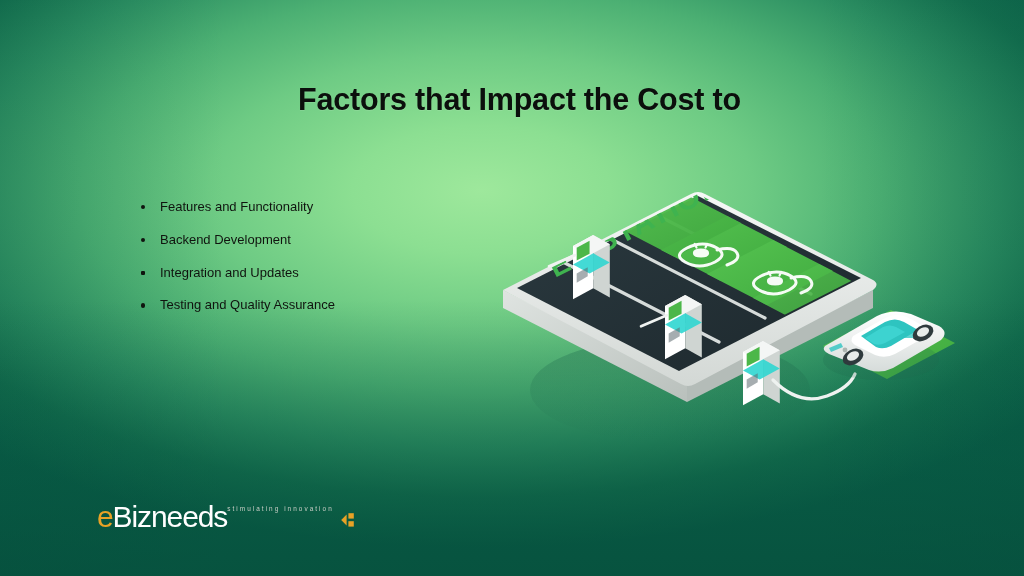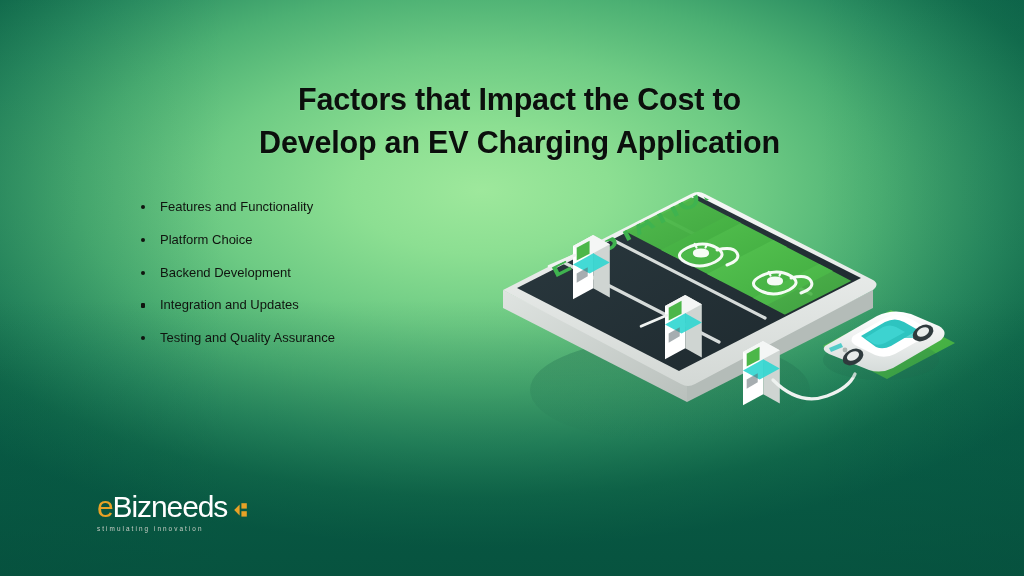--- a/index.html
+++ b/index.html
@@ -77,21 +77,21 @@
   }
 
   
   .logo {
     position:absolute;
     left:97px; bottom:44px;
     z-index:7;
     display:flex;
     align-items:flex-start;
   }
-  .logo-text { display:flex; flex-direction:column; }
+  .logo-text { display:flex; flex-direction:row; }
   .logo-word {
     font-size:30px;
     font-weight:400;
     letter-spacing:-1.1px;
     line-height:1;
     color:#ffffff;
     white-space:nowrap;
   }
   .logo-word .e { color:#e8a226; }
   .logo-tag {
@@ -259,31 +259,26 @@
 
         <path d="M10 46 L22 41 L24 45 L12 50 Z" fill="#2ec4c0" opacity=".8"></path>
 
         <circle cx="26" cy="48" r="2.4" fill="#aeb6b2"></circle>
       </g>
     </svg>
   </div>
 
   <h1 class="title">
     <span class="line">Factors that Impact the Cost to</span>
-    <span class="line">Develop an EV Charging Application</span>
   </h1>
 
   <ul class="bullets">
     <li>
       <span class="dot"></span>
       <span>Features and Functionality</span>
-    </li>
-    <li>
-      <span class="dot"></span>
-      <span>Platform Choice</span>
     </li>
     <li>
       <span class="dot"></span>
       <span>Backend Development</span>
     </li>
     <li>
       <span class="dot"></span>
     </li>
     <li>
       <span class="dot"></span>

